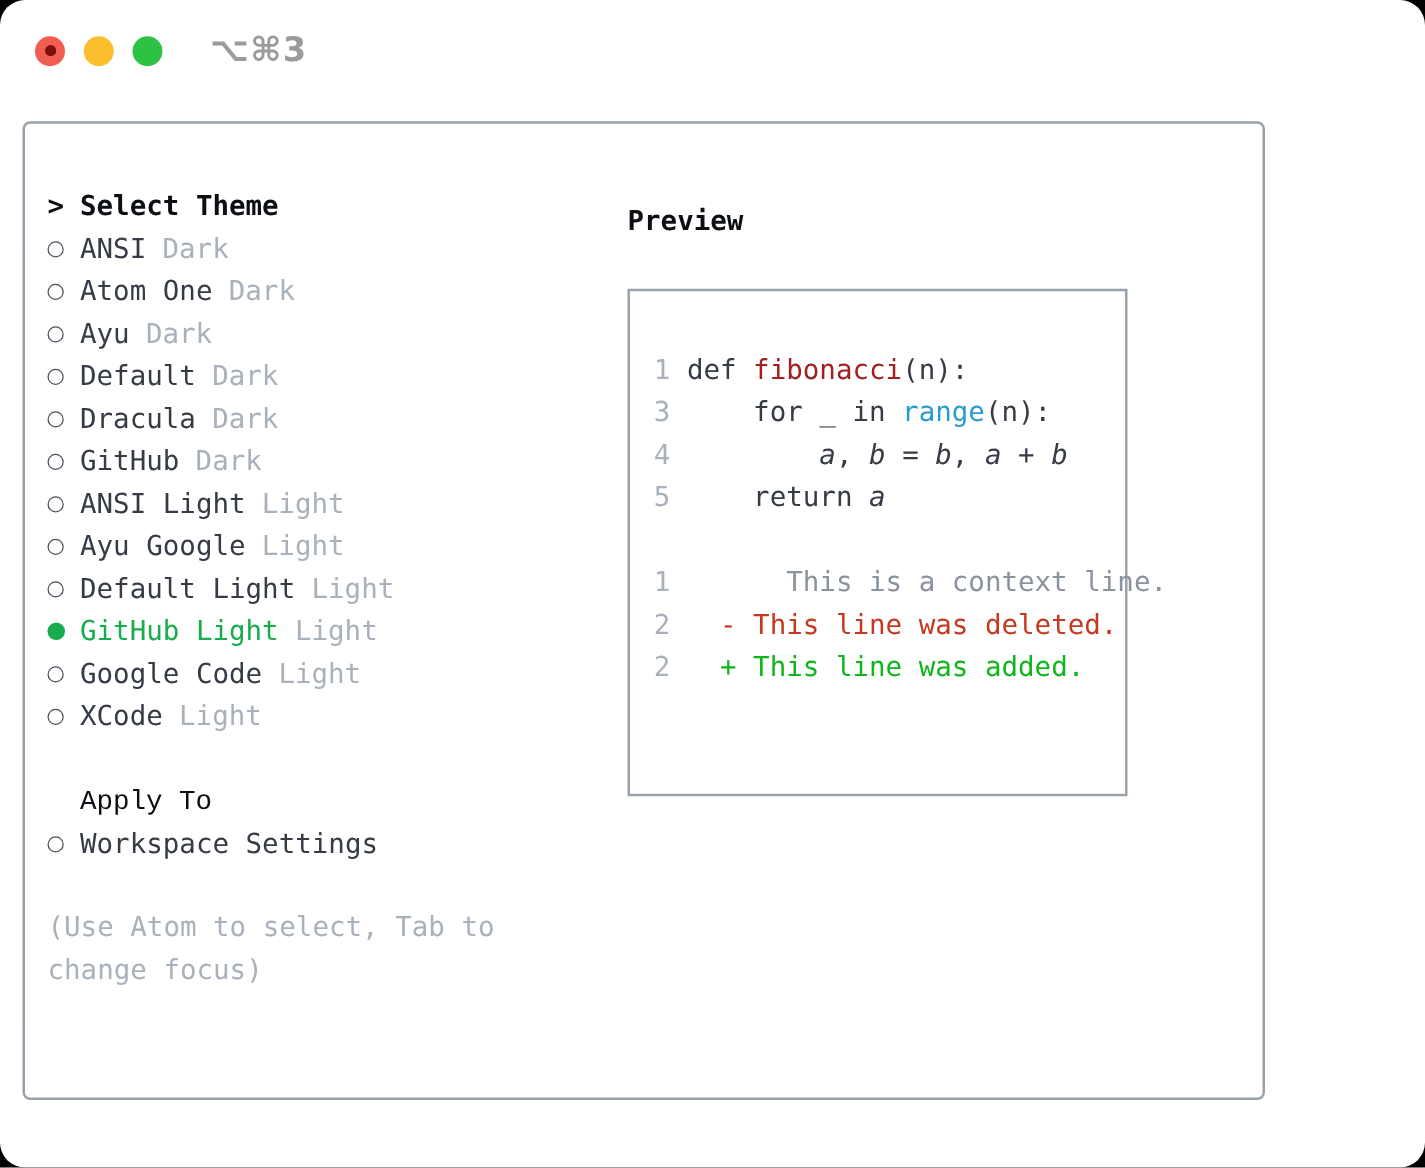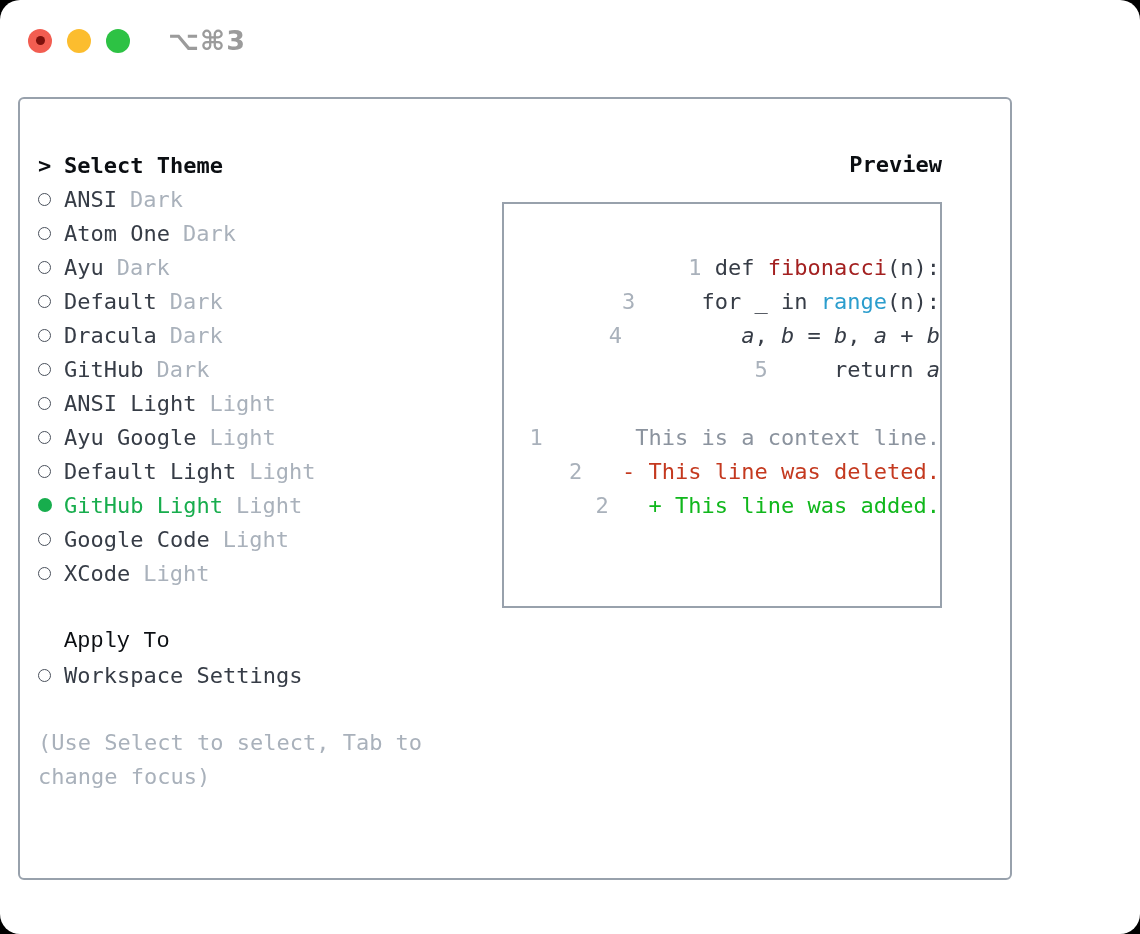--- a/index.html
+++ b/index.html
@@ -14,34 +14,34 @@
   .titlebar{position:absolute;left:28px;top:25px;display:flex;align-items:center;}
   .lights{display:flex;gap:15px;}
   .light{width:24px;height:24px;border-radius:50%;display:inline-flex;align-items:center;justify-content:center;}
   .light.red{background:#f25d51;}
   .light.yellow{background:#fcbd2e;}
   .light.green{background:#2dc244;}
   .light.red .dot{width:9px;height:9px;border-radius:50%;background:#7d100c;}
   .shortcut{margin-left:38px;color:#9b9b9b;font-size:27px;font-weight:bold;letter-spacing:1px;font-family:"DejaVu Sans",sans-serif;}
   .panel{position:absolute;left:18px;top:97px;width:994px;height:783px;border:2px solid var(--border-gray);border-radius:6px;background:#fff;}
   .left-col{position:absolute;left:18px;top:49px;}
-  .right-col{position:absolute;left:482px;top:49px;text-align:right;}
+  .right-col{position:absolute;left:482px;top:62px;}
   .row{display:flex;align-items:center;height:34px;font-size:22px;color:var(--text-dark);white-space:pre;}
   .row .marker{width:26px;flex:0 0 26px;display:flex;align-items:center;}
   .caret{font-weight:bold;color:var(--heading);font-size:22px;}
   .heading{font-weight:bold;color:var(--heading);}
   .radio{width:13px;height:13px;border-radius:50%;border:1.5px solid #4a515c;}
   .radio.sel{width:14px;height:14px;border:none;background:var(--accent);}
   .theme-name{color:var(--text-dark);}
   .theme-name.sel{color:var(--accent);}
   .variant{color:var(--muted);margin-left:13px;}
   .apply-title{color:var(--heading);font-family:Liberation Mono, monospace;}
   .help-line{height:34px;line-height:34px;font-size:22px;color:var(--muted);white-space:pre;}
   .preview-title{height:34px;line-height:34px;font-size:22px;font-weight:bold;color:var(--heading);}
-  .preview-box{margin-top:20px;width:440px;height:406px;border:2px solid var(--border-gray);padding:47px 0 0 19px;background:#fff;}
+  .preview-box{margin-top:36px;width:400px;height:406px;border:2px solid var(--border-gray);padding:47px 0 0 19px;background:#fff;}
   .pline{height:34px;line-height:34px;font-size:22px;white-space:pre;}
   .seg-ln{color:var(--muted);}
   .seg-pl{color:var(--text-dark);}
   .seg-fn{color:var(--fn-red);}
   .seg-num{color:var(--num-teal);}
   .seg-blt{color:var(--blt-blue);}
   .seg-var{color:var(--text-dark);font-style:italic;}
   .seg-ctx{color:var(--ctx);}
   .seg-del{color:var(--diff-del);}
   .seg-add{color:var(--diff-add);}
@@ -93,21 +93,21 @@
         <span class="apply-title">Apply To</span>
       </div>
 
       <div id="apply-list">
           <div class="row"><span class="marker"><span class="radio"></span></span><span class="theme-name">Workspace Settings</span></div>
         </div>
 
       <div class="spacer34"></div>
 
       <div id="help-text">
-          <div class="help-line">(Use Select to select, Tab to</div>
+          <div class="help-line">(Use Atom to select, Tab to</div>
           <div class="help-line">change focus)</div>
         </div>
     </div>
 
     <div class="right-col">
       <div class="preview-title">Preview</div>
       <div class="preview-box">
         <div id="code-lines">
             <div class="pline"><span class="seg-ln">1 </span><span class="seg-pl">def </span><span class="seg-fn">fibonacci</span><span class="seg-pl">(n):</span></div>
             <div class="pline"><span class="seg-ln">3 </span><span class="seg-pl">    for _ in </span><span class="seg-blt">range</span><span class="seg-pl">(n):</span></div>

